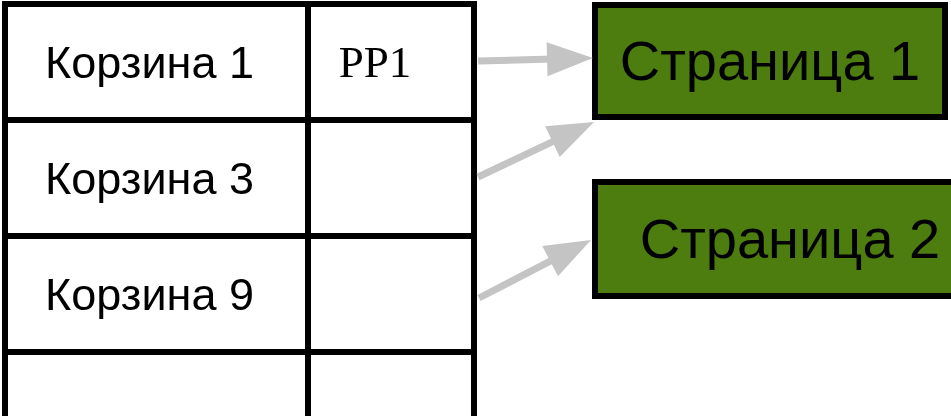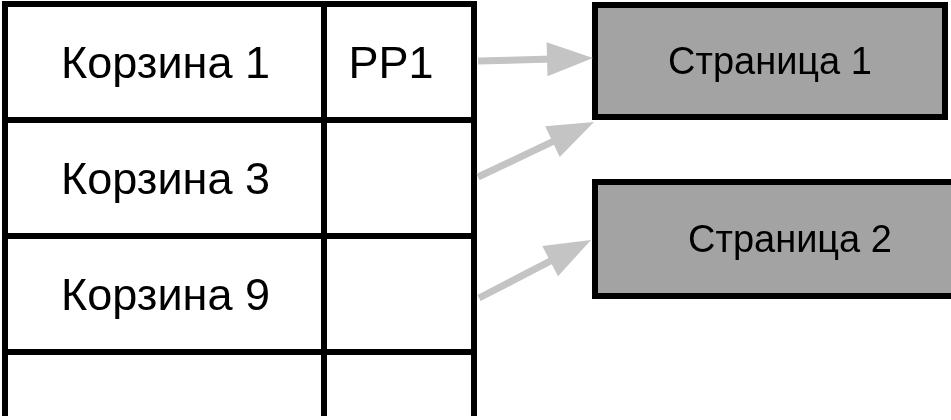--- a/index.html
+++ b/index.html
@@ -41,42 +41,42 @@
     flex: 1 1 auto;
     height: auto;
   }
   .cell {
     display: flex;
     align-items: center;
     justify-content: center;
     font-size: 45px;
     line-height: 1;
     white-space: nowrap;
-    padding-left: 16px;
   }
   .cell.bucket {
     width: 283px;
     flex: 0 0 283px;
     border-right: 6px solid #000000;
     padding-right: 14px;
   }
   .cell.pp {
     flex: 1 1 auto;
     padding-right: 32px;
+    font-family: Liberation Serif, serif;
   }
 
   
   .page-box {
     position: absolute;
     border: 6px solid #000000;
-    background: #a3a3a3;
+    background: #4d7c0f;
     display: flex;
     align-items: center;
     justify-content: center;
-    font-size: 38px;
+    font-size: 56px;
     line-height: 1;
     white-space: nowrap;
   }
   .page-box.page-1 { left: 592px; top: 2px;   width: 344px; height: 106px; }
   .page-box.page-2 { left: 592px; top: 179px; width: 344px; height: 108px; padding-left: 20px; }
 
   
   .arrows-layer {
     position: absolute;
     left: 0; top: 0;

